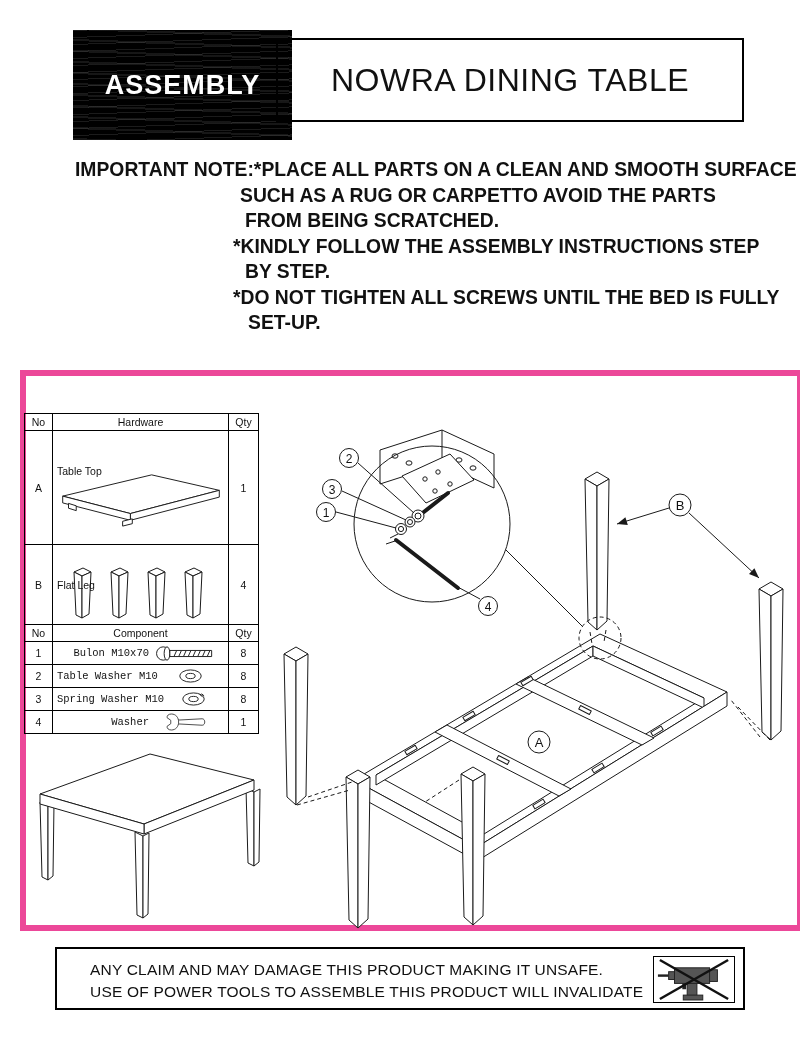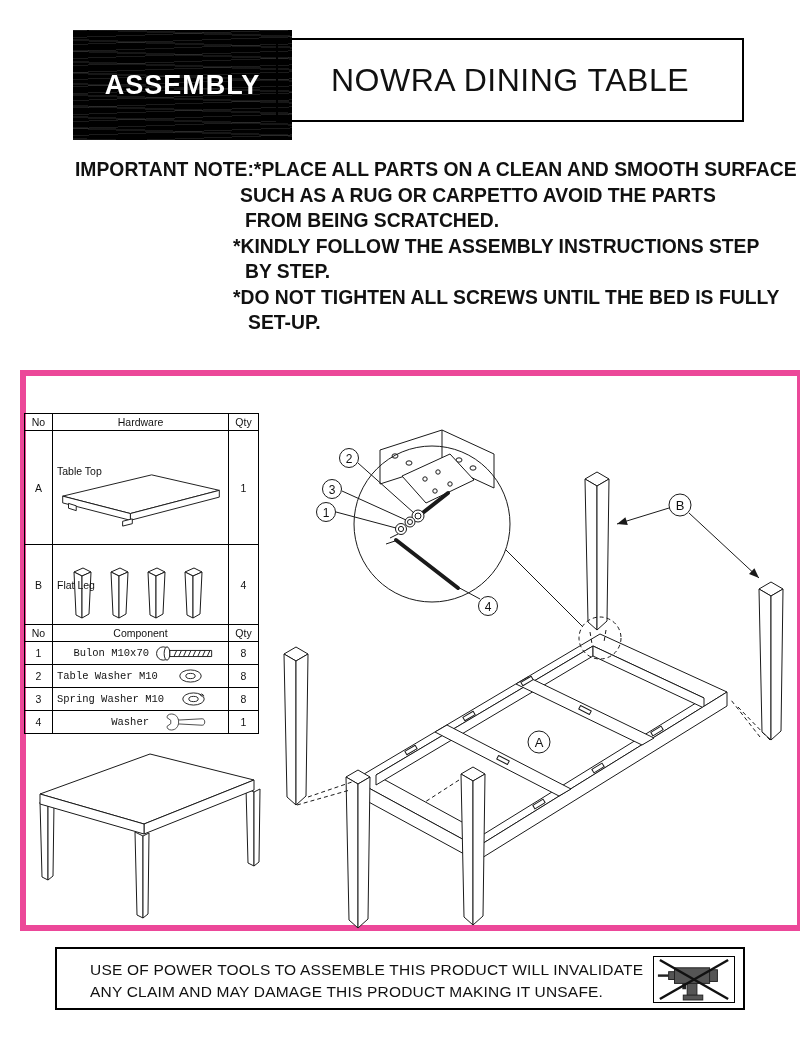--- a/index.html
+++ b/index.html
@@ -343,22 +343,22 @@
       </g>
       <g>
         <circle class="draw" cx="277" cy="350" r="11"></circle>
         <text class="ctxtBig" x="277" y="354.5" text-anchor="middle">A</text>
       </g>
     </svg>
   </div>
 
   <div class="warning-box">
     <div class="warning-text">
+      <div>ANY CLAIM AND MAY DAMAGE THIS PRODUCT MAKING IT UNSAFE.</div>
       <div>USE OF POWER TOOLS TO ASSEMBLE THIS PRODUCT WILL INVALIDATE</div>
-      <div>ANY CLAIM AND MAY DAMAGE THIS PRODUCT MAKING IT UNSAFE.</div>
     </div>
     <div class="warn-icon-box">
       <svg width="78" height="45" viewBox="0 0 80 46">
         <line x1="3" y1="19" x2="14" y2="19" stroke="#222" stroke-width="2.5"></line>
         <rect class="gry" x="14" y="15" width="6" height="8"></rect>
         <rect class="gry" x="20" y="11" width="36" height="16"></rect>
         <rect class="gry" x="56" y="13" width="8" height="12"></rect>
         <rect class="gry" x="33" y="27" width="10" height="14"></rect>
         <rect x="28" y="27" width="4" height="6" fill="#222"></rect>
         <rect class="gry" x="29" y="39" width="20" height="5"></rect>

